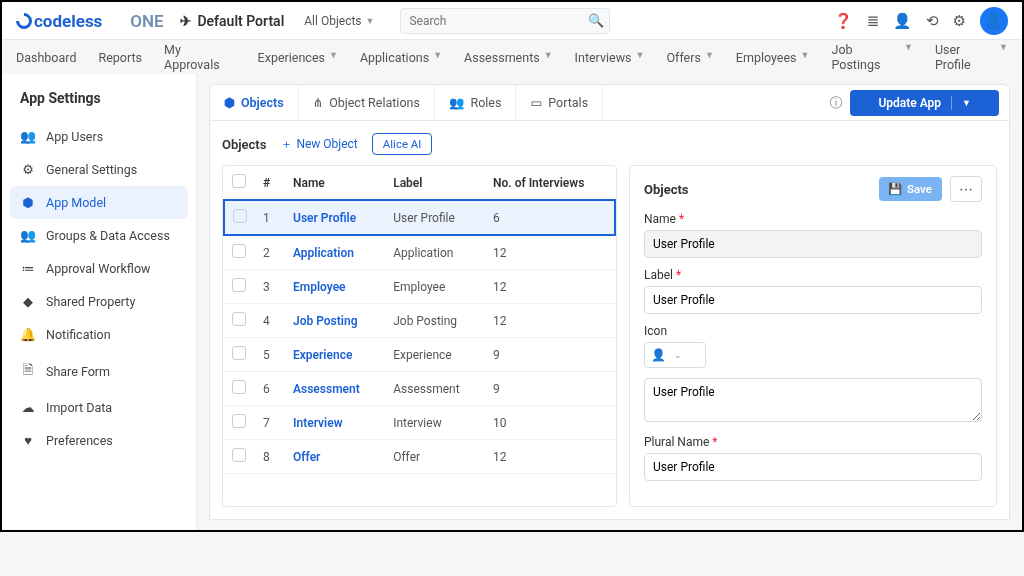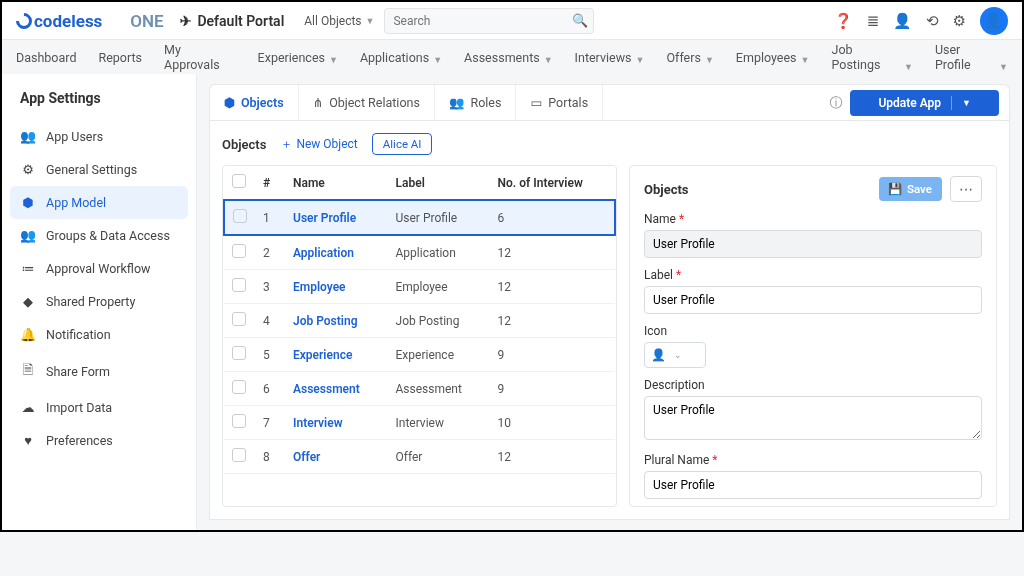--- a/index.html
+++ b/index.html
@@ -4,28 +4,28 @@
 <style>
 * { margin:0; padding:0; box-sizing:border-box; font-family:-apple-system,BlinkMacSystemFont,"Segoe UI",Roboto,sans-serif; }
 body { background:#f5f6f8; font-size:13px; color:#333; }
 .app { width:1024px; height:532px; display:flex; flex-direction:column; border:2px solid #000; background:#fff; }
 .topbar { height:38px; display:flex; align-items:center; padding:0 14px; border-bottom:1px solid #e5e7eb; gap:10px; }
 .brand { font-weight:700; font-size:17px; color:#1c62d6; display:flex; align-items:center; gap:2px; }
 .brand .cyc { display:inline-block; width:16px; height:16px; border:3px solid #1c62d6; border-radius:50%; border-left-color:transparent; transform:rotate(45deg); }
 .brand .one { color:#6f8fb3; font-weight:600;margin-left:26px; }
 .portal-sel { display:flex; align-items:center; gap:6px; font-weight:600; font-size:14px; margin-left:6px; }
 .all-obj { margin-left:10px; font-size:12px; color:#555; display:flex; align-items:center; gap:4px; }
-.search-box { flex:0 0 210px; margin-left:0; position:relative; }
+.search-box { flex:0 0 210px; margin-left:16px; position:relative; }
 .search-box input { width:100%; height:26px; border:1px solid #e2e4e8; border-radius:4px; padding:0 26px 0 8px; font-size:12px; background:#f7f8fa; }
 .search-box .sicon { position:absolute; right:6px; top:5px; color:#999; font-size:13px; }
 .top-icons { margin-left:auto; display:flex; align-items:center; gap:14px; color:#555; }
 .top-icons span { cursor:pointer; font-size:15px; }
 .avatar { width:28px; height:28px; border-radius:50%; background:#1976f5; color:#fff; display:flex; align-items:center; justify-content:center; font-size:14px; }
 .navbar { height:34px; background:#f5f6f8; display:flex; align-items:center; padding:0 14px; gap:22px; font-size:12.5px; color:#555; }
-.navbar .nv { display:flex; align-items:flex-end; gap:4px; cursor:pointer; }
+.navbar .nv { display:flex; align-items:flex-start; gap:4px; cursor:pointer; }
 .caret { font-size:9px; color:#999; }
 .body { flex:1; display:flex; overflow:hidden;justify-content:flex-end; }
 .sidebar { width:195px; background:#fff; border-right:1px solid #eaecef; padding:16px 0; }
 .sidebar h3 { font-size:14px; padding:0 18px 14px; }
 .snav { list-style:none; }
 .snav li { padding:9px 18px; display:flex; align-items:center; gap:10px; font-size:12.5px; color:#444; cursor:pointer; }
 .snav li.active { background:#eaf2fd; color:#1c62d6; border-radius:6px; margin:0 8px; padding:9px 10px; }
 .snav .sic { width:16px; text-align:center; font-size:13px; }
 .main { flex:1; background:#f5f6f8; padding:10px 12px; overflow:hidden; display:flex; flex-direction:column; }
 .tabs-row { display:flex; align-items:center; background:#fff; border:1px solid #e5e7eb; border-radius:6px 6px 0 0; border-bottom:none; }
@@ -227,21 +227,21 @@
 
         <div class="split">
           <div class="tbl-wrap">
             <table>
               <thead>
                   <tr>
                 <th style="width:26px;"><span class="cb"></span></th>
                 <th style="width:30px;">#</th>
                 <th>Name</th>
                 <th>Label</th>
-                <th>No. of Interview</th>
+                <th>No. of Interviews</th>
               </tr>
                 </thead>
               <tbody id="tbody">
                   <tr class="sel">
                     <td><span class="cb"></span></td>
                     <td>1</td>
                     <td class="link">User Profile</td>
                     <td>User Profile</td>
                     <td>6</td>
                   </tr>
@@ -309,20 +309,20 @@
             </div>
             <div class="field"><label class="req">Name</label><input class="ro" readonly="" value="User Profile" style=""></div>
             <div class="field"><label class="req">Label</label><input value="User Profile" style=""></div>
             <div class="field">
                 <label>Icon</label>
                 <div class="icon-sel">
                   <span>👤</span>
                   <span class="caret">⌄</span>
                 </div>
               </div>
-            <div class="field"><label>Description</label><textarea style="">User Profile</textarea></div>
+            <div class="field"><textarea style="">User Profile</textarea></div>
             <div class="field"><label class="req">Plural Name</label><input value="User Profile" style=""></div>
           </div>
         </div>
       </div>
     </div>
   </div>
 </div>
 
 </body></html>

